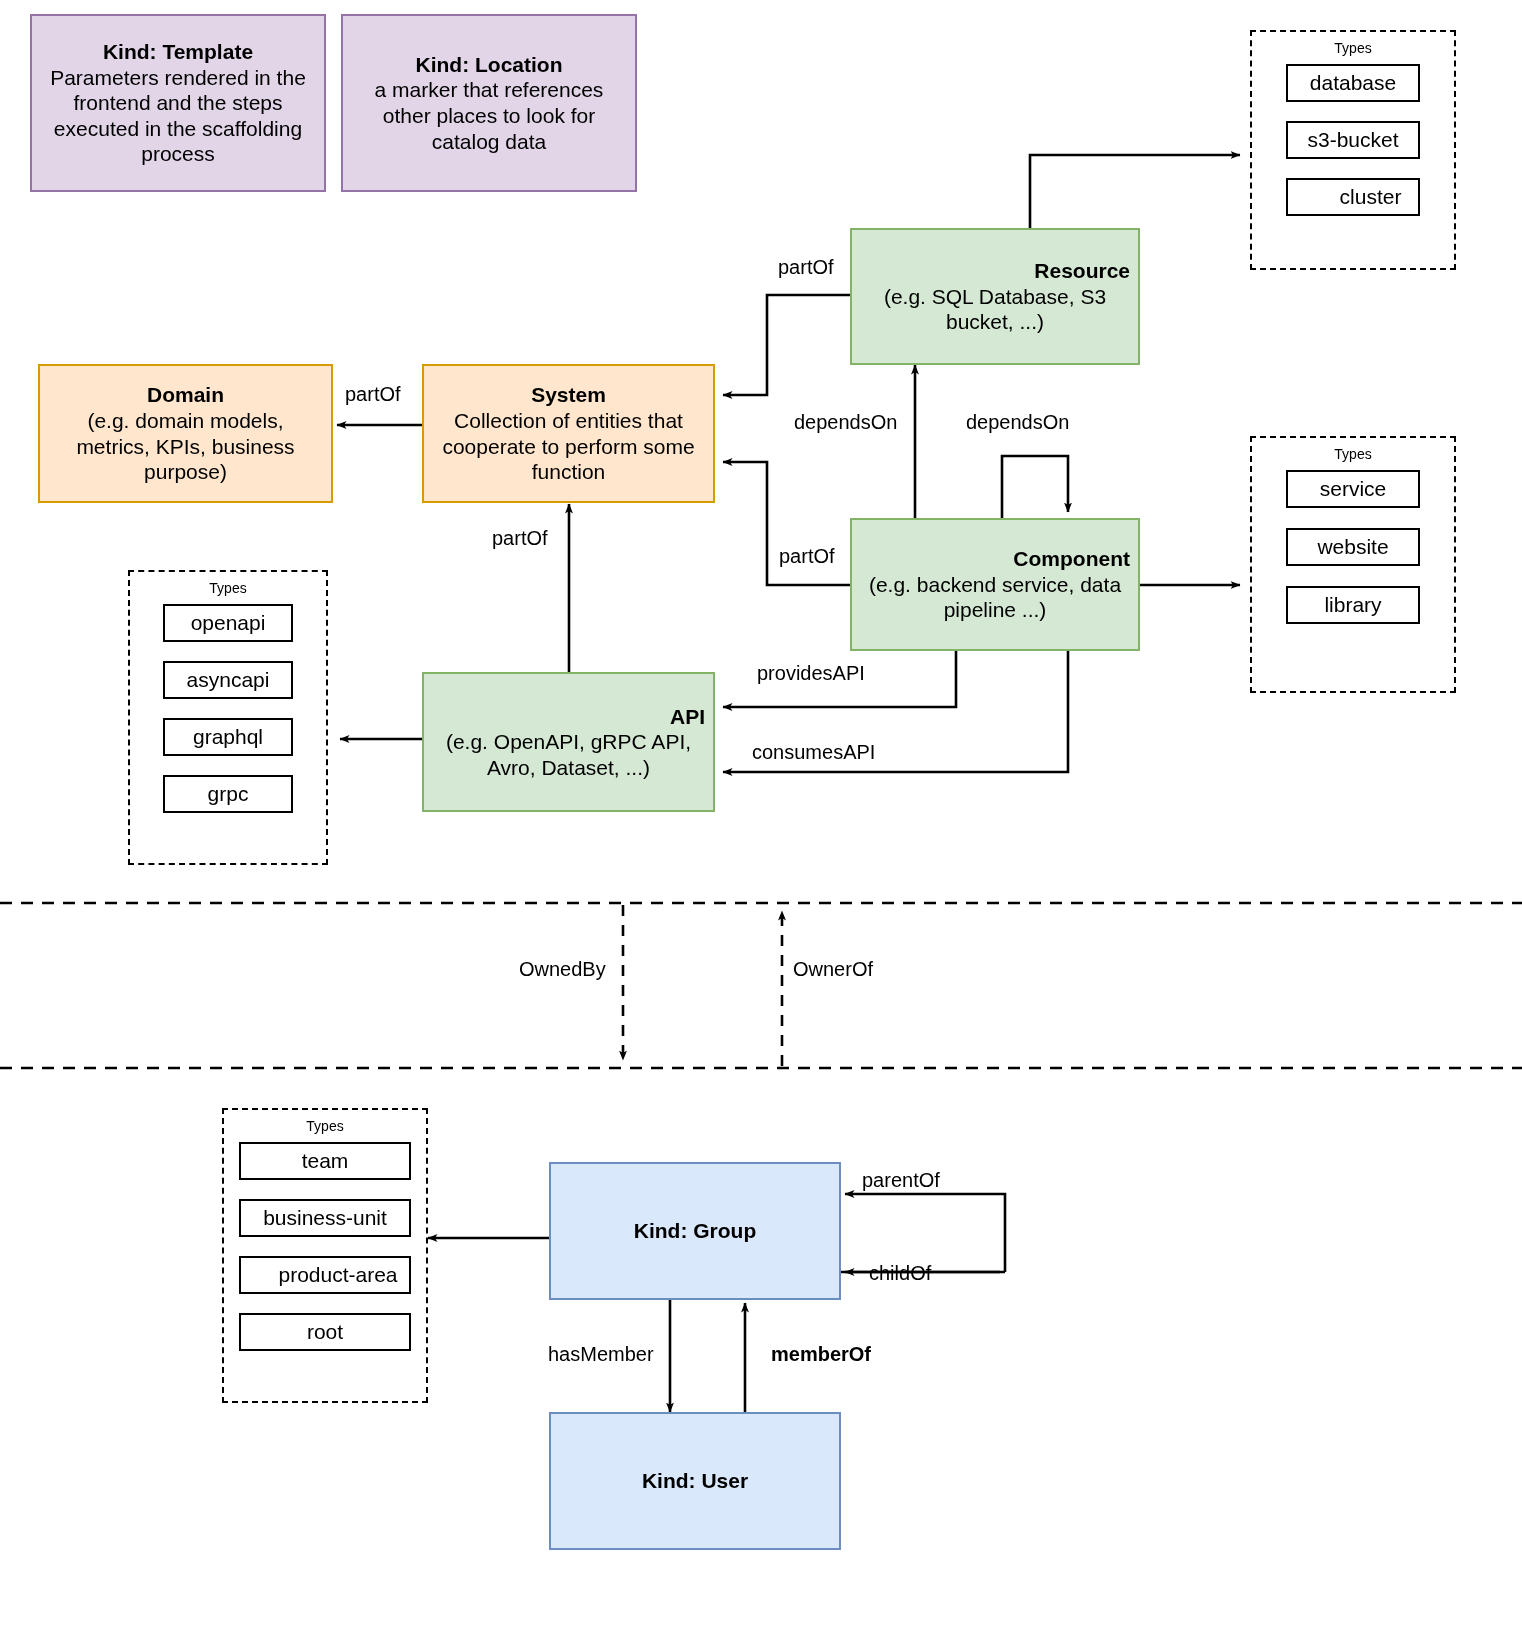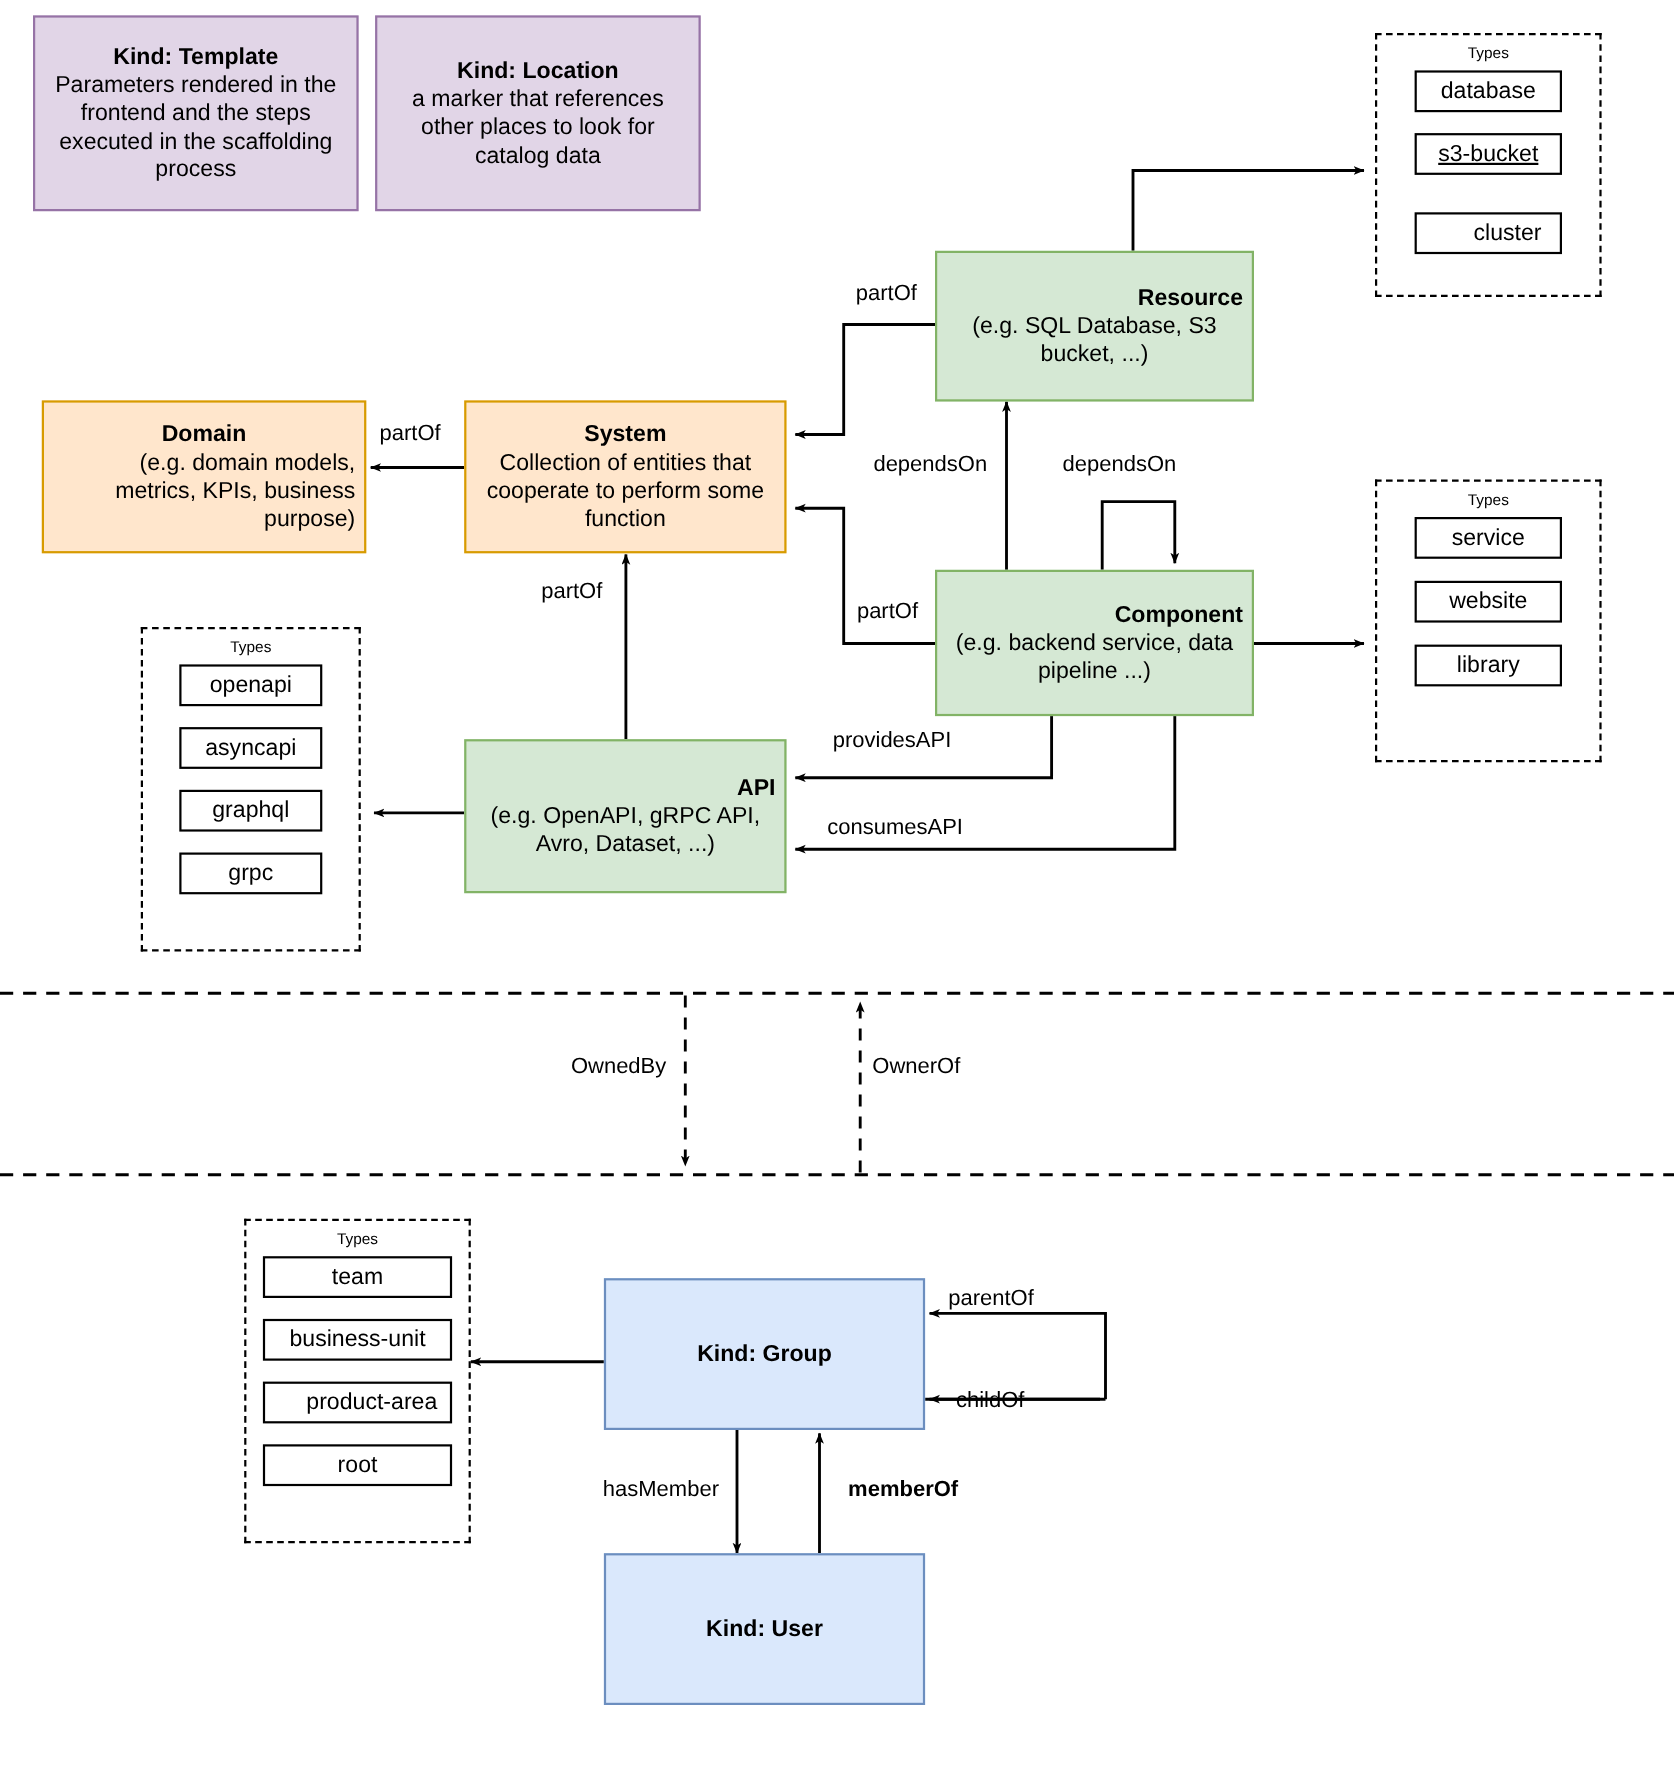--- a/index.html
+++ b/index.html
@@ -138,21 +138,21 @@
   <div class="node purple" style="left:30px;  top:14px;  width:296px; height:178px;">
     <span class="ttl">Kind: Template</span>
     <span class="desc">Parameters rendered in the frontend and the steps executed in  the scaffolding process</span>
   </div>
 
   <div class="node purple" style="left:341px; top:14px;  width:296px; height:178px;">
     <span class="ttl">Kind: Location</span>
     <span class="desc">a marker that references other places to look for catalog data</span>
   </div>
 
-  <div class="node orange" style="left:38px;  top:364px; width:295px; height:139px;text-align:right;">
+  <div class="node orange" style="left:38px;  top:364px; width:295px; height:139px;">
     <span class="ttl">Domain</span>
     <span class="desc">(e.g.  domain models, metrics, KPIs, business purpose)</span>
   </div>
 
   <div class="node orange" style="left:422px; top:364px; width:293px; height:139px;">
     <span class="ttl">System</span>
     <span class="desc">Collection of entities that cooperate to perform some function</span>
   </div>
 
   <div class="node green" style="left:850px; top:228px; width:290px; height:137px;">
@@ -174,21 +174,21 @@
     <span class="ttl">Kind: Group</span>
   </div>
 
   <div class="node blue" style="left:549px; top:1412px; width:292px; height:138px;">
     <span class="ttl">Kind: User</span>
   </div>
 
   <div class="typebox" style="left:1250px; top:30px; width:206px; height:240px;">
     <span class="tlabel">Types</span>
     <div class="chip" style="width:134px;height:38px;margin-bottom:19px;">database</div>
-    <div class="chip" style="width:134px;height:38px;margin-bottom:34px;text-decoration:underline;">s3-bucket</div>
+    <div class="chip" style="width:134px;height:38px;margin-bottom:19px;">s3-bucket</div>
     <div class="chip" style="width:134px;height:38px;padding-left:35px;">cluster</div>
   </div>
 
   <div class="typebox" style="left:1250px; top:436px; width:206px; height:257px;">
     <span class="tlabel">Types</span>
     <div class="chip" style="width:134px;height:38px;margin-bottom:20px;">service</div>
     <div class="chip" style="width:134px;height:38px;margin-bottom:20px;">website</div>
     <div class="chip" style="width:134px;height:38px;">library</div>
   </div>
 

